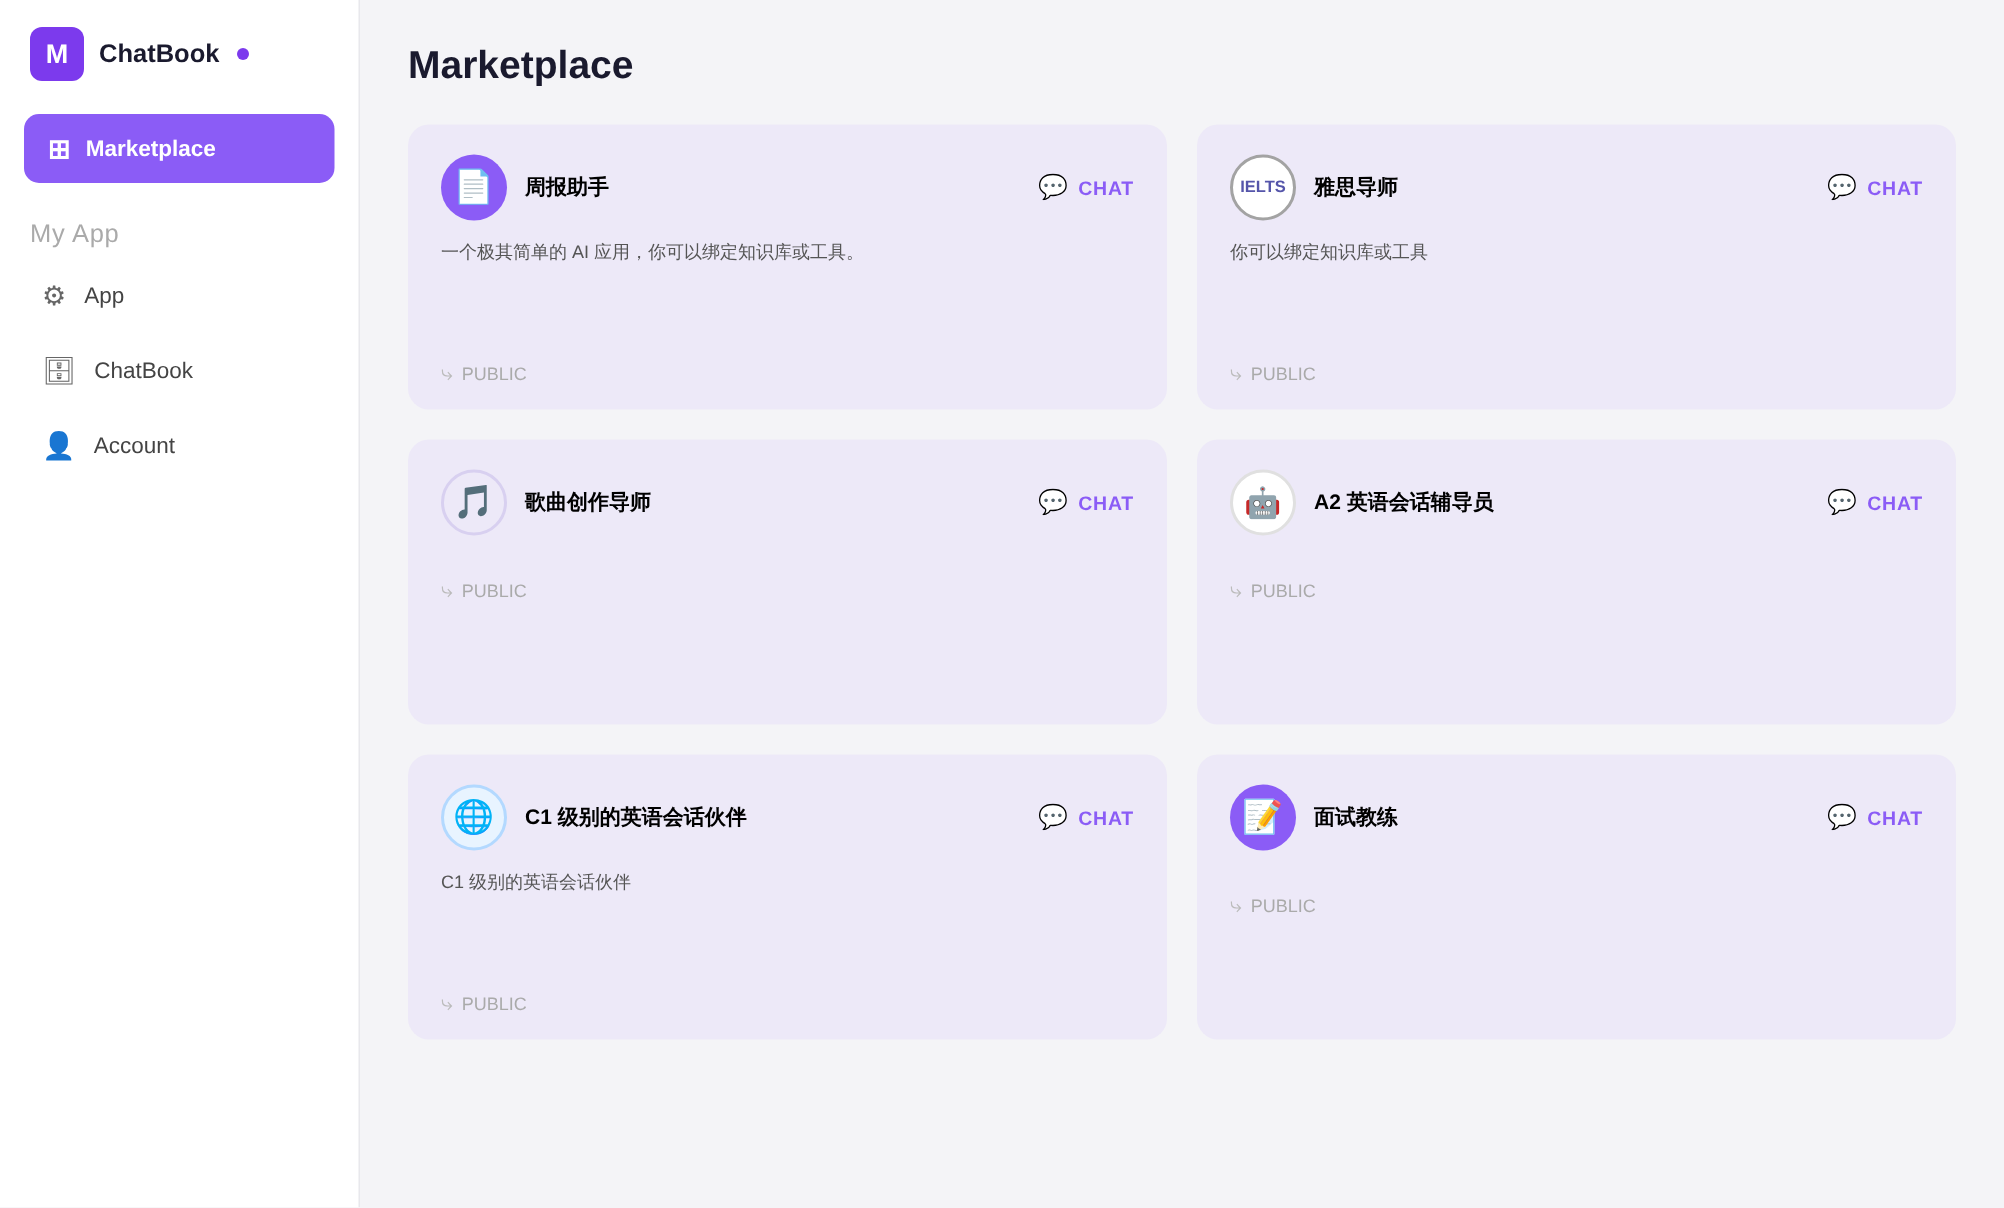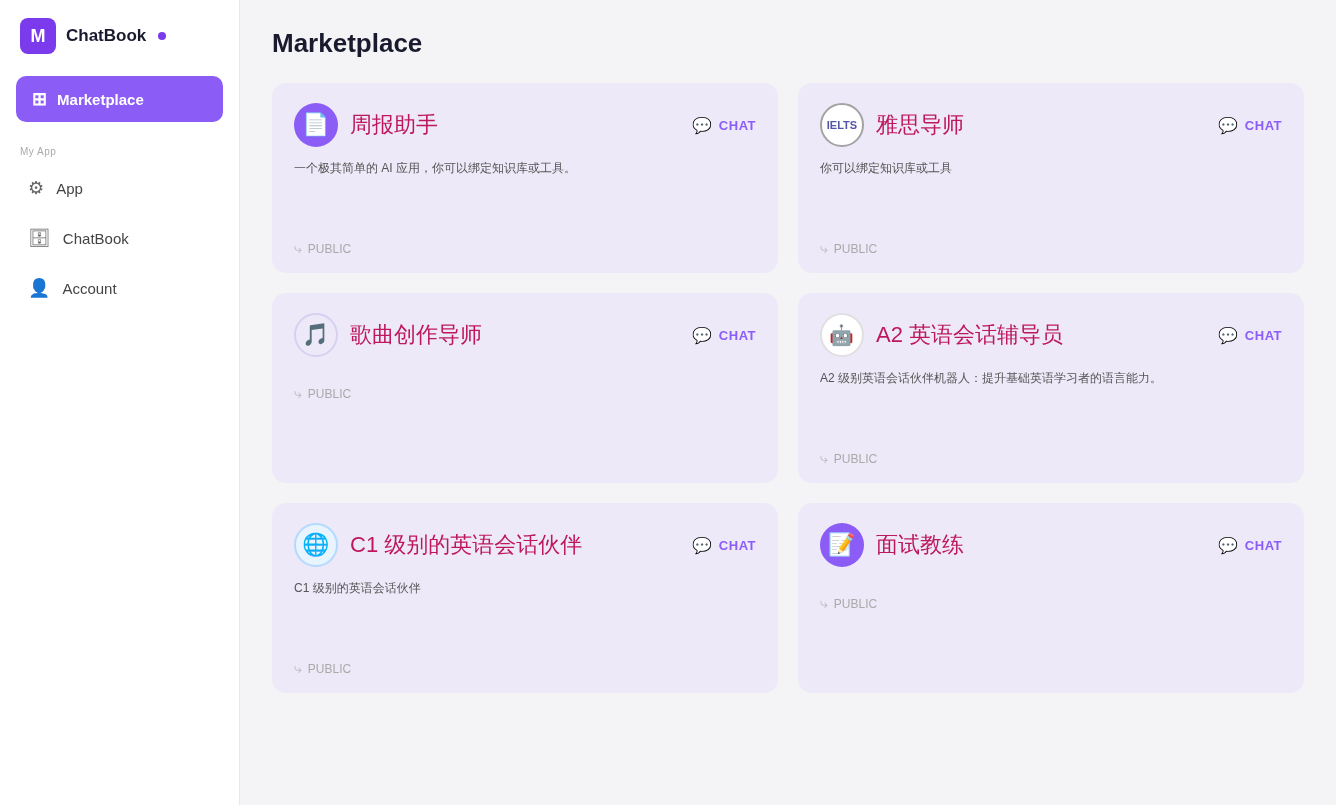--- a/index.html
+++ b/index.html
@@ -55,21 +55,21 @@
       align-items: center;
       gap: 10px;
       cursor: pointer;
       width: calc(100% - 32px);
     }
     .sidebar-marketplace-btn .btn-icon {
       font-size: 18px;
     }
 
     .sidebar-section-label {
-      font-size: 10px;
+      font-size: 17px;
       color: #aaa;
       padding: 8px 20px 6px;
       letter-spacing: 0.5px;
       font-weight: 500;
     }
 
     .sidebar-nav-item {
       display: flex;
       align-items: center;
       gap: 12px;
@@ -128,23 +128,23 @@
       gap: 12px;
     }
     .card-icon {
       width: 44px; height: 44px;
       border-radius: 50%;
       display: flex; align-items: center; justify-content: center;
       font-size: 22px;
       flex-shrink: 0;
     }
     .card-title {
-      font-size: 22px;
-      font-weight: 400;
-      color: #be185d;
+      font-size: 14px;
+      font-weight: 700;
+      color: #000000;
     }
     .chat-btn {
       display: flex;
       align-items: center;
       gap: 6px;
       color: #8b5cf6;
       font-size: 13px;
       font-weight: 700;
       cursor: pointer;
       background: none;
@@ -277,21 +277,20 @@
       <div class="card-header">
         <div class="card-title-row">
           <div class="card-icon icon-robot">🤖</div>
           <span class="card-title">A2 英语会话辅导员</span>
         </div>
         <button class="chat-btn">
           <span class="chat-icon">💬</span>
           <span>CHAT</span>
         </button>
       </div>
-      <div class="card-desc">A2 级别英语会话伙伴机器人：提升基础英语学习者的语言能力。</div>
       <div class="card-footer">
         <span class="share-icon">⤷</span>
         <span>PUBLIC</span>
       </div>
     </div>
 
     <div class="card">
       <div class="card-header">
         <div class="card-title-row">
           <div class="card-icon icon-globe">🌐</div>

